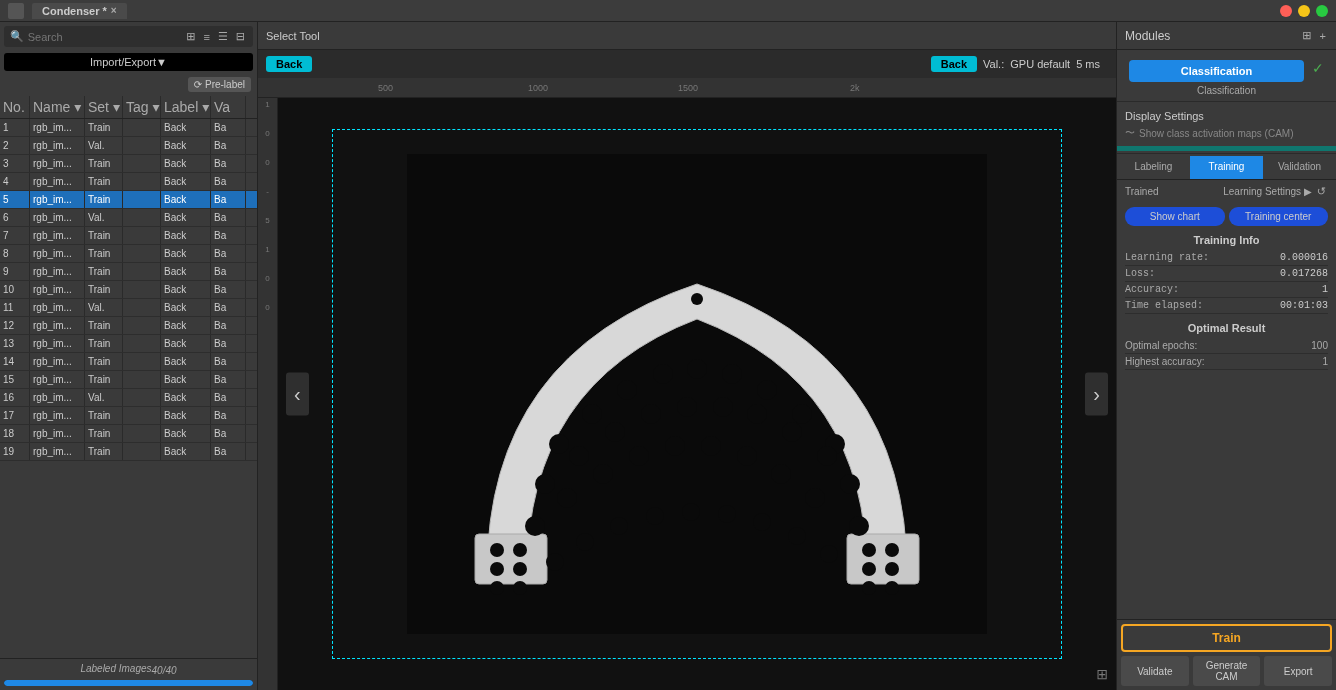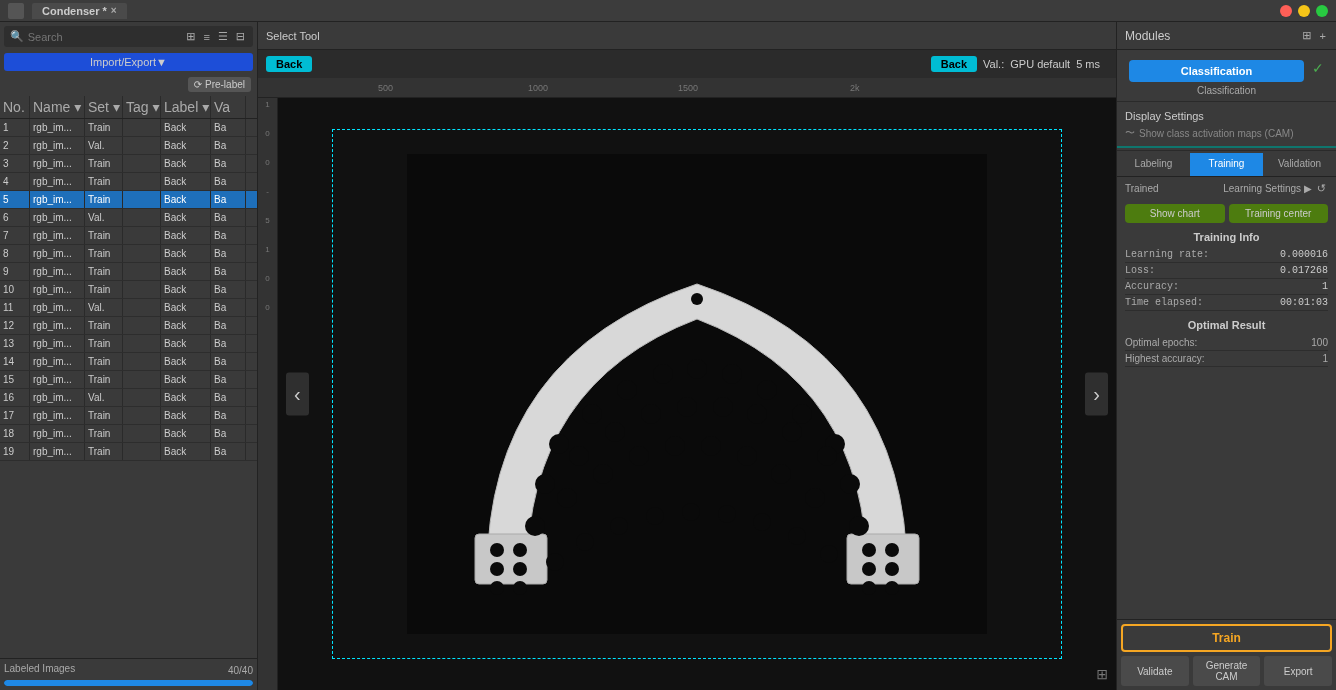--- a/index.html
+++ b/index.html
@@ -84,21 +84,21 @@
       background: none;
       border: none;
       color: #aaa;
       cursor: pointer;
       font-size: 11px;
       padding: 1px 2px;
     }
 
     .import-export-bar {
       margin: 2px 4px;
-      background: #1d4ed8;
+      background: #000000;
       border-radius: 3px;
       text-align: center;
       padding: 3px;
       display: flex;
       align-items: center;
       justify-content: center;
       cursor: pointer;
       color: #ccc;
       font-size: 11px;
     }
@@ -315,21 +315,21 @@
       color: #aaa;
       padding: 3px;
     }
 
     .divider { height: 1px; background: #2a2a2a; margin: 2px 0; }
 
     .display-settings {
       padding: 6px 8px;
       font-size: 11px;
       color: #ccc;
-      border-bottom: 2px solid #0f766e;
+      border-bottom: 5px solid #0f766e;
     }
     .cam-row {
       display: flex;
       align-items: center;
       gap: 4px;
       margin-top: 4px;
       font-size: 10px;
       color: #888;
     }
 
@@ -369,23 +369,23 @@
       font-size: 10px;
     }
 
     .chart-buttons {
       display: flex;
       gap: 4px;
       padding: 4px 8px;
     }
     .chart-btn {
       flex: 1;
-      background: #4d7c0f;
+      background: #1d4ed8;
       border: none;
-      border-radius: 4px;
+      border-radius: 9px;
       color: #ccc;
       font-size: 10px;
       padding: 4px;
       cursor: pointer;
     }
 
     .training-info {
       padding: 4px 8px;
     }
     .info-title {
@@ -703,21 +703,21 @@
       <div class="td">rgb_im...</div>
       <div class="td">Train</div>
       <div class="td"></div>
       <div class="td">Back</div>
       <div class="td">Ba</div>
     </div>
         </div>
     </div>
 
     <div class="left-bottom">
-      <div style="display:flex;justify-content:space-between;align-items:center;margin-bottom:3px;">
+      <div style="display:flex;justify-content:center;align-items:center;margin-bottom:3px;font-style:italic;">
         <span class="labeled-label">Labeled Images</span>
         <span style="font-size:10px;color:#aaa;">40/40</span>
       </div>
       <div class="progress-bar">
         <div class="progress-fill" style="width:100%"></div>
       </div>
     </div>
   </div>
 
   <div class="canvas-area">

